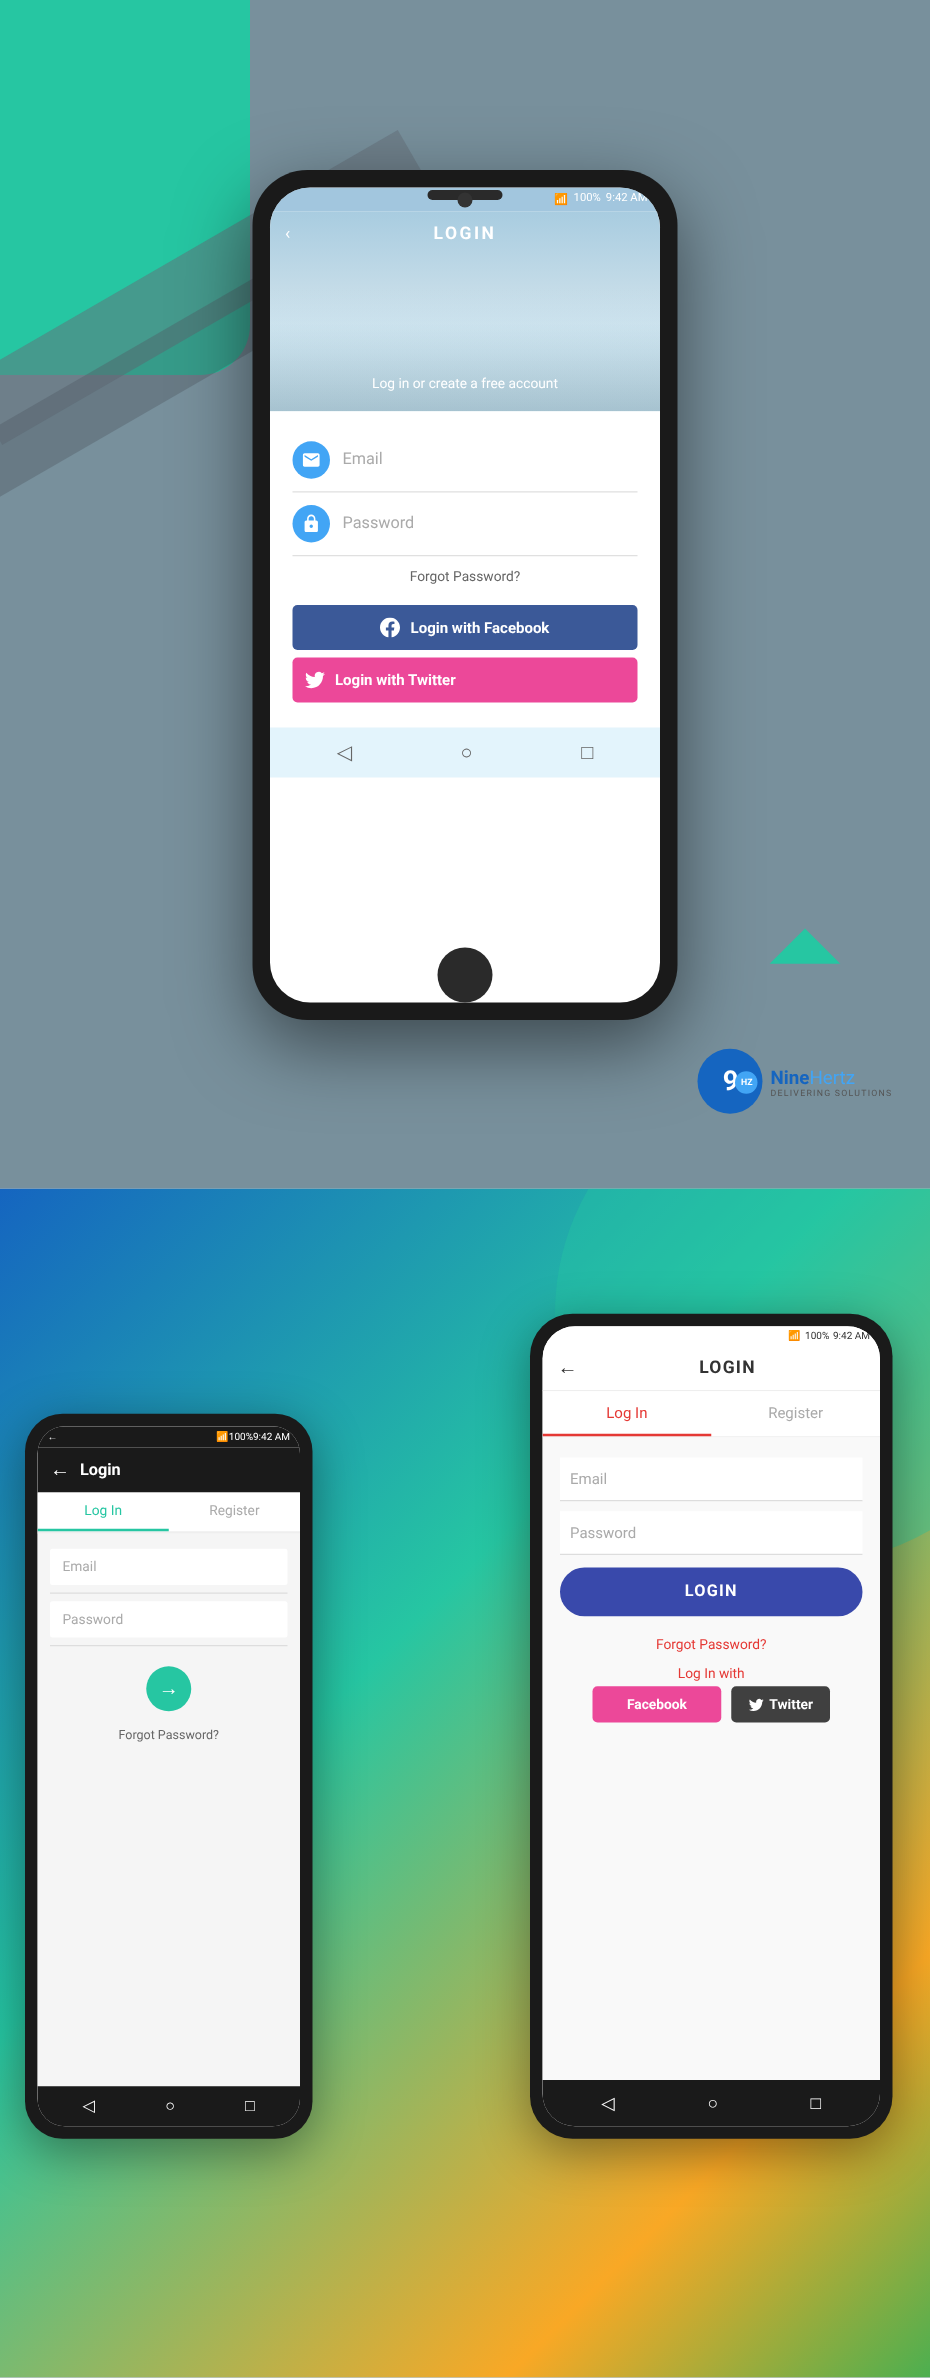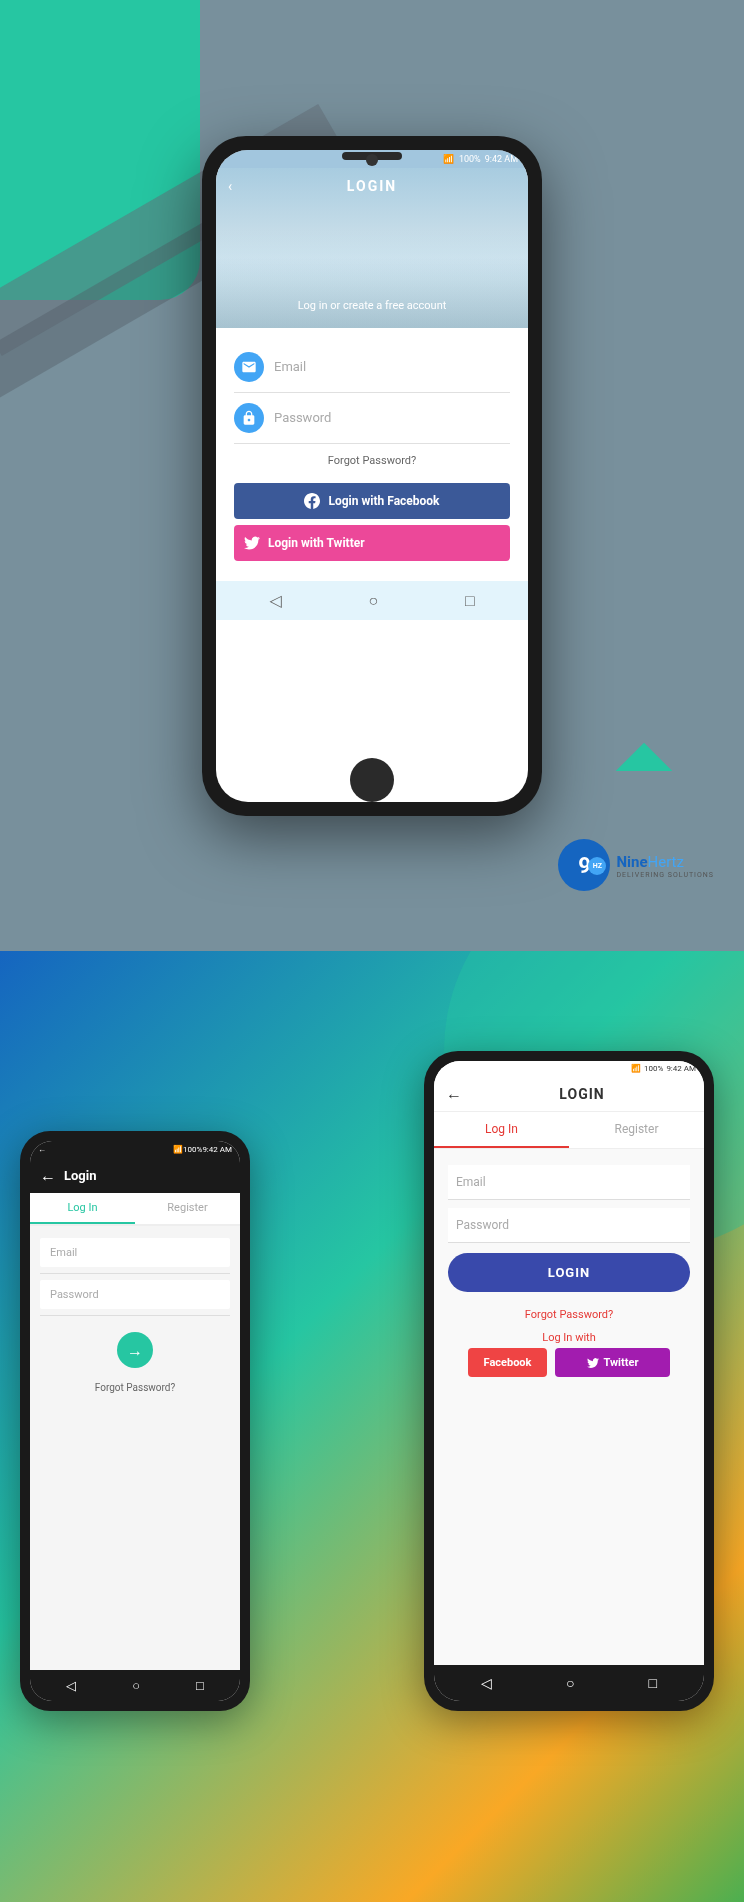--- a/index.html
+++ b/index.html
@@ -572,33 +572,33 @@
       padding: 4px 0;
     }
 
     .rp-social-row {
       display: flex;
       gap: 8px;
       justify-content: center;
     }
 
     .rp-btn-fb {
-      background: #ef4444;
-      color: white;
-      padding: 8px 16px;
+      background: #ec4899;
+      color: white;
+      padding: 8px 28px;
       border-radius: 4px;
       font-size: 11px;
       font-weight: bold;
       cursor: pointer;
     }
 
     .rp-btn-tw {
-      background: #a21caf;
-      color: white;
-      padding: 8px 32px;
+      background: #404040;
+      color: white;
+      padding: 8px 14px;
       border-radius: 4px;
       font-size: 11px;
       font-weight: bold;
       cursor: pointer;
       display: flex;
       align-items: center;
       gap: 4px;
     }
 
     .rp-nav {

